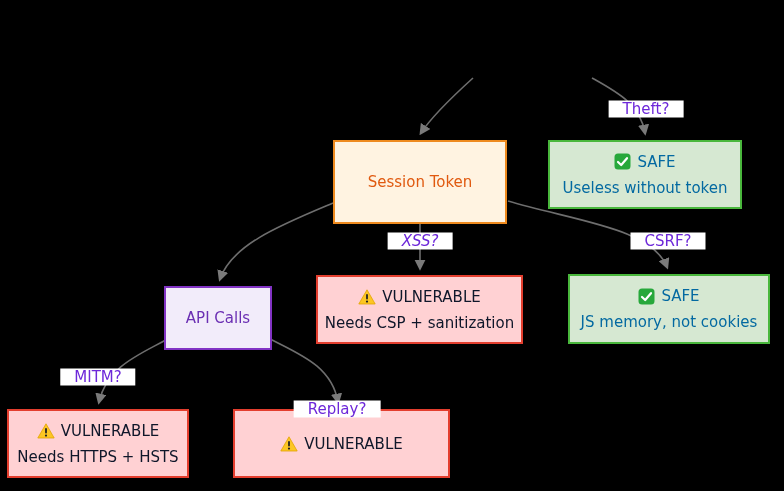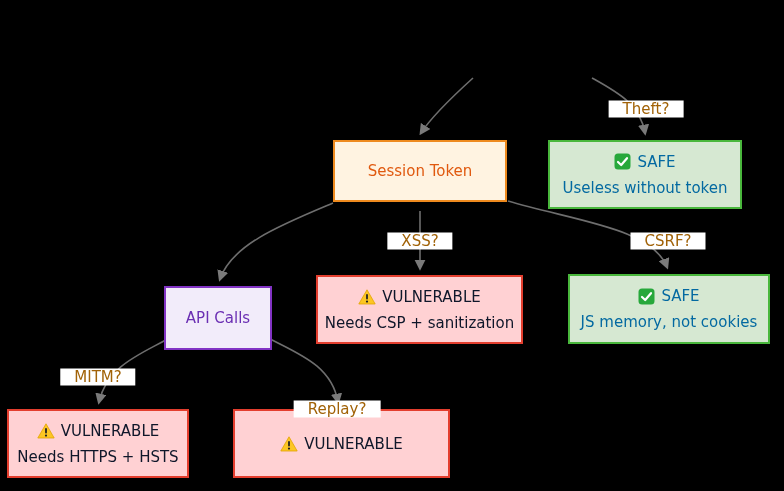--- a/index.html
+++ b/index.html
@@ -13,21 +13,21 @@
     flex-direction:column;align-items:center;justify-content:center;
     gap:8px;font-size:15px;text-align:center;line-height:1.2;
   }
   .node .row{display:flex;align-items:center;justify-content:center;gap:6px;white-space:nowrap;}
   .node-blue  {background:#d8eafc;border-color:#2e6bc4;color:#2d5fb8;}
   .node-orange{background:#fff3e1;border-color:#ee8a1e;color:#e0590f;}
   .node-green {background:#d6e8d2;border-color:#49b73c;color:#0369a1;}
   .node-purple{background:#f2ecfa;border-color:#8233c4;color:#6b2fb3;}
   .node-red   {background:#ffd1d3;border-color:#e33e2e;color:#0f172a;}
   .edge-label{
-    position:absolute;transform:translate(-50%,-50%);background:#ffffff;color:#a16207;
+    position:absolute;transform:translate(-50%,-50%);background:#ffffff;color:#6d28d9;
     font-size:15px;line-height:17px;padding:0 14px;white-space:nowrap;
   }
   .icon{display:inline-block;flex:0 0 auto;}
 </style>
 </head>
 <body>
 
 <div id="canvas">
 
   <svg id="edges" viewBox="0 0 784 491">
@@ -41,21 +41,21 @@
       <path d="M592,78 C617,92 640,104 645,133" marker-end="url(#arrow)"></path>
       <path d="M420,211 L420,268" marker-end="url(#arrow)"></path>
       <path d="M333,203 C283,224 232,244 220,279" marker-end="url(#arrow)"></path>
       <path d="M508,201 C575,221 652,228 667,267" marker-end="url(#arrow)"></path>
       <path d="M176,334 C148,352 108,362 99,402" marker-end="url(#arrow)"></path>
       <path d="M261,334 C292,352 331,362 338,402" marker-end="url(#arrow)"></path>
     </g>
   </svg>
 
 
-  <div class="node node-orange" style="left:333px;top:140px;width:174px;height:62px;">
+  <div class="node node-orange" style="left:333px;top:140px;width:174px;height:84px;">
     <span class="row">Session Token</span>
   </div>
 
   <div class="node node-green" style="left:548px;top:140px;width:194px;height:69px;">
     <span class="row">
       <svg class="icon" width="17" height="17" viewBox="0 0 17 17">
         <rect x="0.5" y="0.5" width="16" height="16" rx="3.5" fill="#27a83b"></rect>
         <path d="M4 9 L7.2 12 L13 5.2" stroke="#ffffff" stroke-width="2.2" fill="none" stroke-linecap="round" stroke-linejoin="round"></path>
       </svg>
       <span>SAFE</span>
@@ -107,18 +107,18 @@
       <svg class="icon" width="18" height="16" viewBox="0 0 18 16">
         <path d="M9 0.8 L17.2 15 L0.8 15 Z" fill="#fcc623" stroke="#e2a300" stroke-width="0.8" stroke-linejoin="round"></path>
         <rect x="8.1" y="5" width="1.8" height="5.4" rx="0.9" fill="#222"></rect>
         <circle cx="9" cy="12.6" r="1.1" fill="#222"></circle>
       </svg>
       <span>VULNERABLE</span>
     </span>
   </div>
 
   <span class="edge-label" style="left:646px;top:109px;">Theft?</span>
-  <span class="edge-label" style="left:420px;top:241px;">XSS?</span>
+  <span class="edge-label" style="left:420px;top:241px;font-style:italic;">XSS?</span>
   <span class="edge-label" style="left:668px;top:241px;">CSRF?</span>
   <span class="edge-label" style="left:98px;top:377px;">MITM?</span>
   <span class="edge-label" style="left:337px;top:377px;margin-top:32px;">Replay?</span>
 
 </div>
 
 </body></html>

